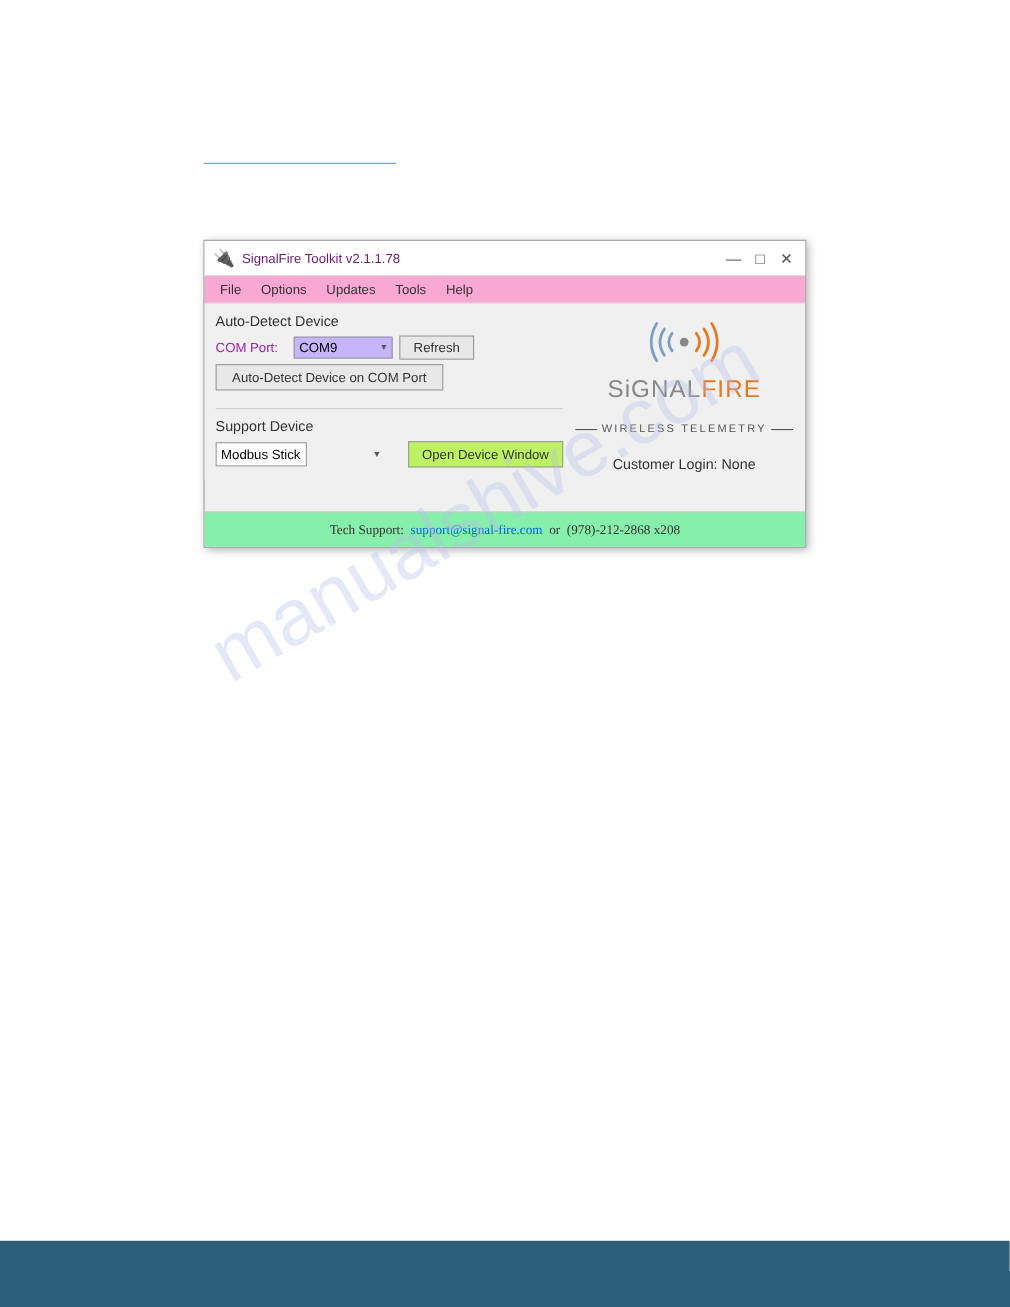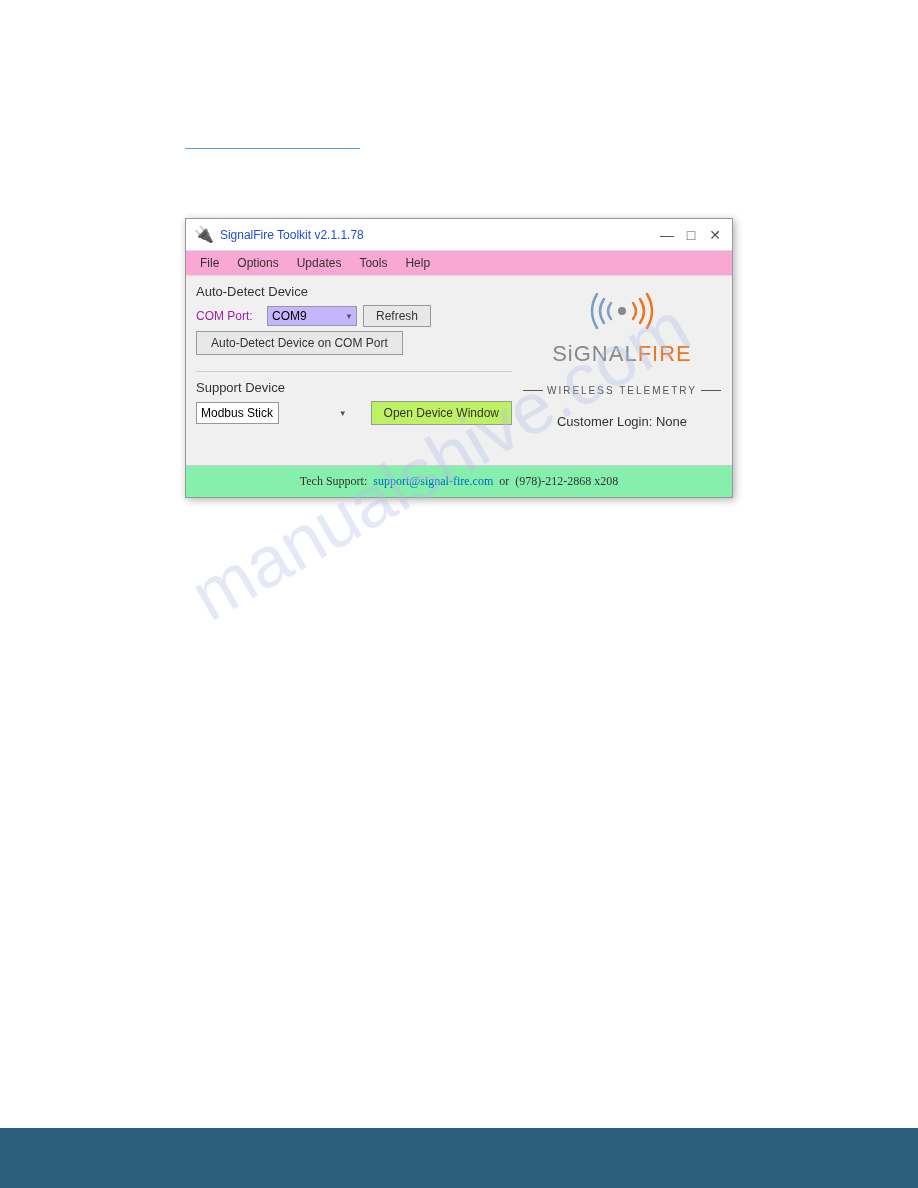--- a/index.html
+++ b/index.html
@@ -75,21 +75,21 @@
       align-items: center;
       gap: 6px;
     }
 
     .title-icon {
       font-size: 16px;
     }
 
     .title-text {
       font-size: 12px;
-      color: #1d4ed8;
+      color: #701a75;
     }
 
     .title-bar-controls {
       display: flex;
       gap: 6px;
       align-items: center;
     }
 
     .title-btn {
       width: 18px;

